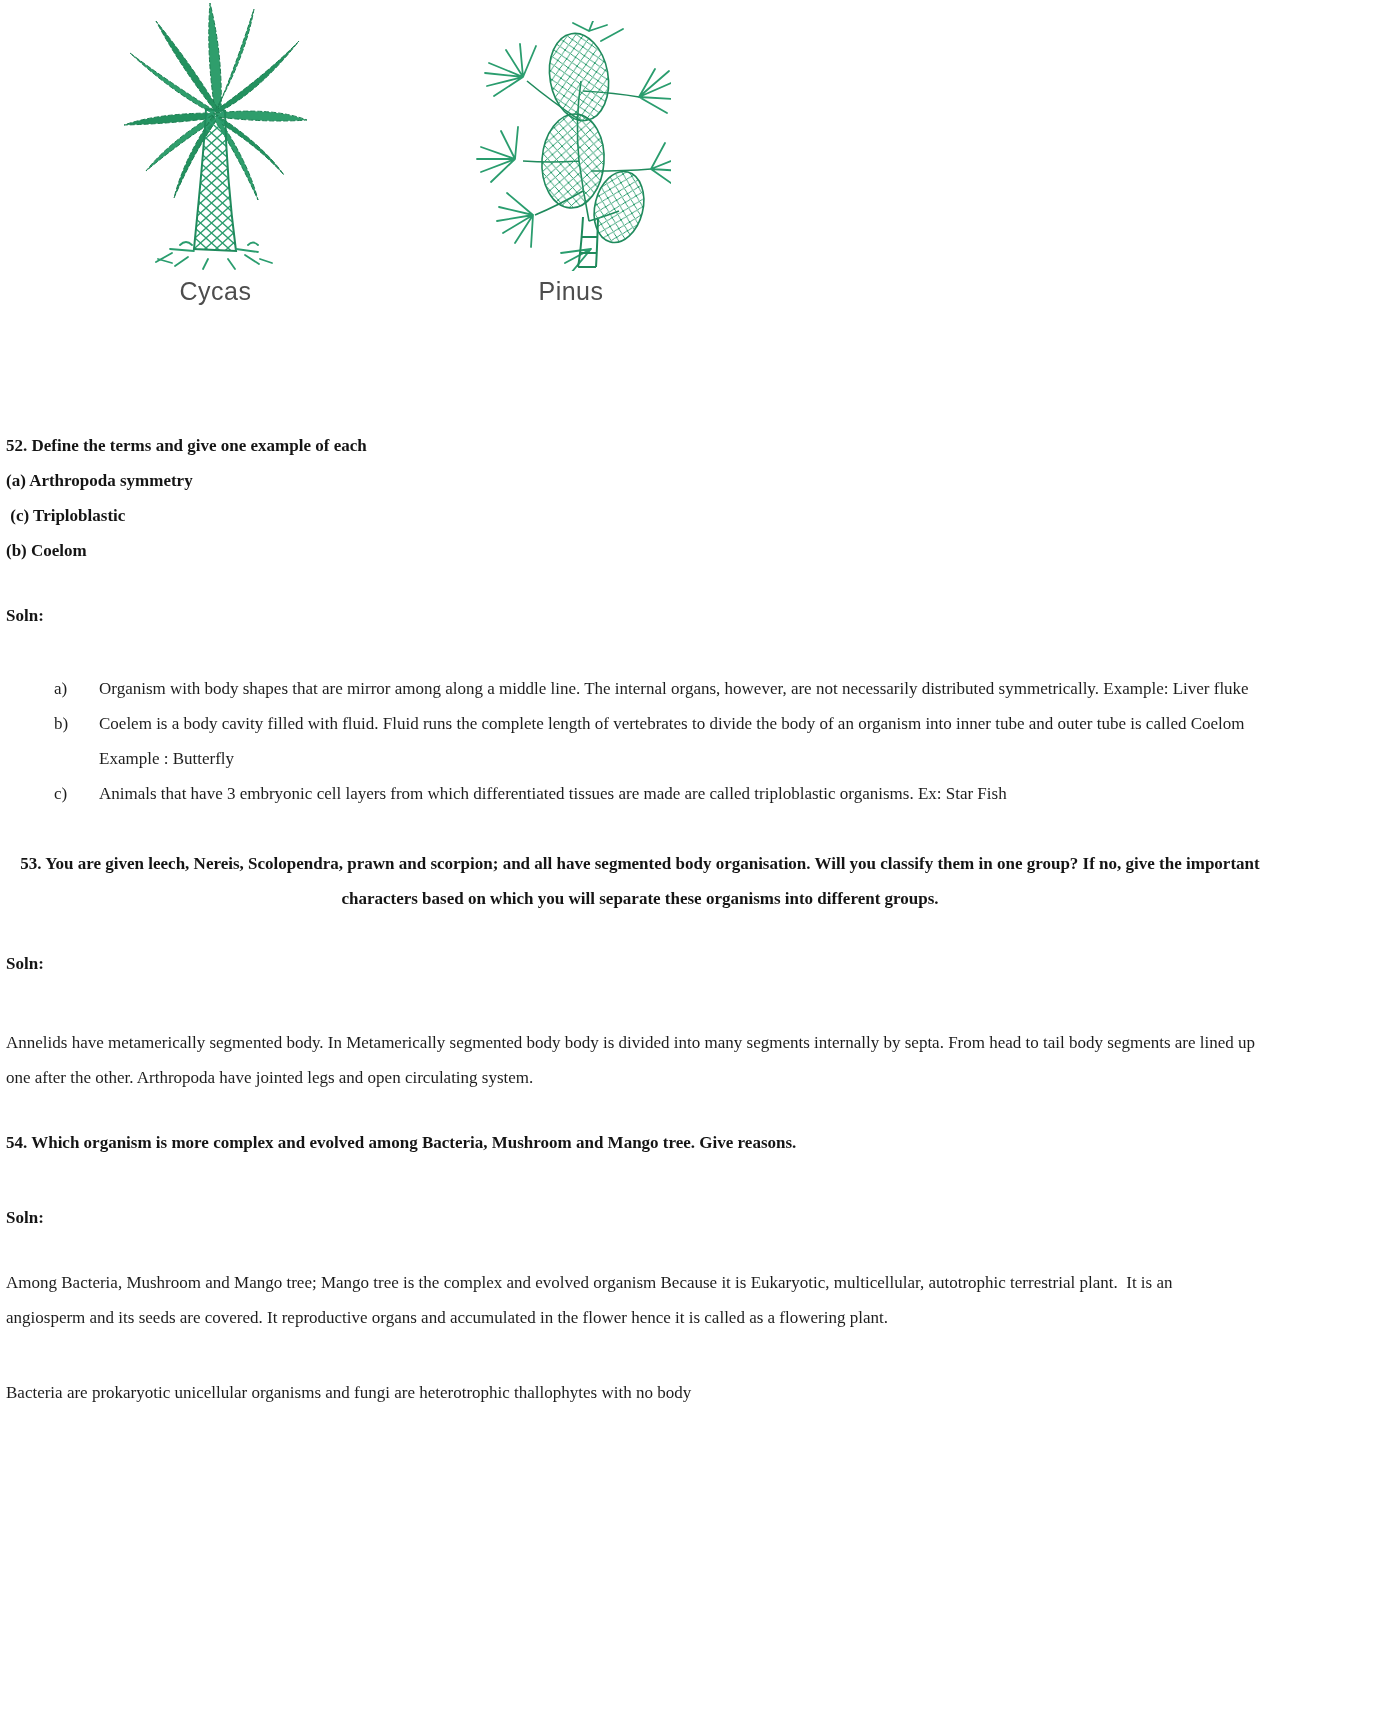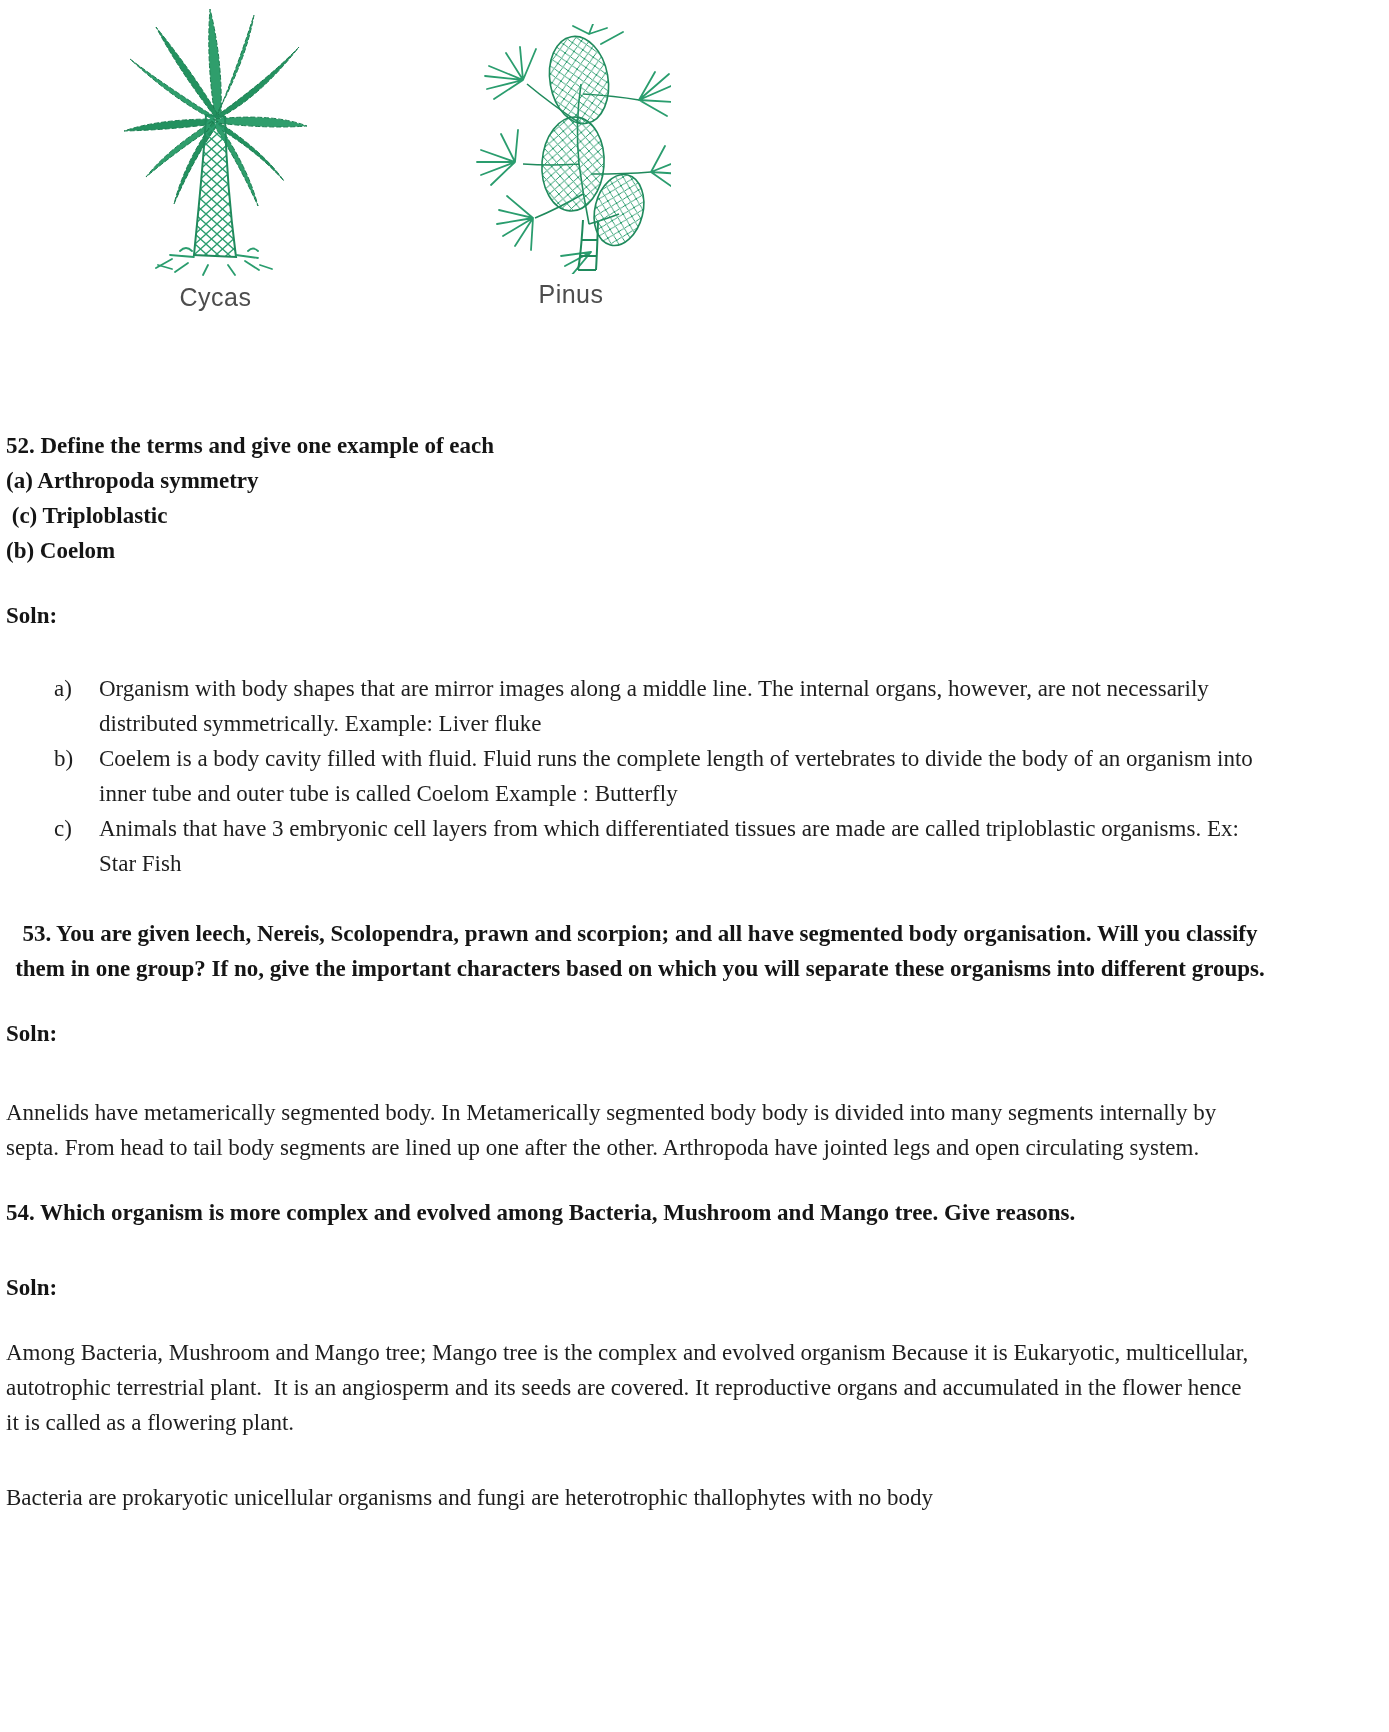--- a/index.html
+++ b/index.html
@@ -7,38 +7,38 @@
     position:relative;
     width:1389px;height:1732px;
     background:#ffffff;
     overflow:hidden;
     font-family:"Liberation Serif", serif;
     color:#1e1e1e;
   }
   
   .fig-row{
     display:flex;
-    align-items:center;
+    align-items:flex-end;
     padding:4px 0 0 118px;
     height:306px;
     box-sizing:border-box;
   }
   .figure{display:flex;flex-direction:column;align-items:center;}
   .figure.pinus{margin-left:158px;padding-top:22px;}
   .fig-label{
     font-family:"Liberation Sans", sans-serif;
     font-size:25px;
     color:#4d4d4d;
     margin-top:2px;
     letter-spacing:0.5px;
   }
   
   .content{
     padding:0 22px 0 6px;
-    font-size:23px;
+    font-size:17px;
     line-height:35px;
     font-family:Liberation Serif, serif;
   }
   .bold{font-weight:bold;color:#151515;}
   .q-heading{max-width:1268px;margin:0;}
   .q52-heading{margin-top:122px;}
   .q-sub{white-space:pre-wrap;}
   .soln{margin-top:30px;}
   .ans-list{margin-top:38px;}
   .ans-row{display:flex;padding-left:48px;}
@@ -141,21 +141,21 @@
     <div class="bold q-heading q52-heading">52. Define the terms and give one example of each</div>
     <div class="bold q-sub">(a) Arthropoda symmetry</div>
     <div class="bold q-sub"> (c) Triploblastic</div>
     <div class="bold q-sub">(b) Coelom</div>
 
     <div class="bold soln">Soln:</div>
 
     <div class="ans-list">
       <div class="ans-row">
         <span class="ans-marker">a)</span>
-        <span class="ans-text">Organism with body shapes that are mirror images along a middle line. The internal organs, however, are not necessarily distributed symmetrically. Example: Liver fluke</span>
+        <span class="ans-text">Organism with body shapes that are mirror among along a middle line. The internal organs, however, are not necessarily distributed symmetrically. Example: Liver fluke</span>
       </div>
       <div class="ans-row">
         <span class="ans-marker">b)</span>
         <span class="ans-text">Coelem is a body cavity filled with fluid. Fluid runs the complete length of vertebrates to divide the body of an organism into inner tube and outer tube is called Coelom Example : Butterfly</span>
       </div>
       <div class="ans-row">
         <span class="ans-marker">c)</span>
         <span class="ans-text">Animals that have 3 embryonic cell layers from which differentiated tissues are made are called triploblastic organisms. Ex: Star Fish</span>
       </div>
     </div>

